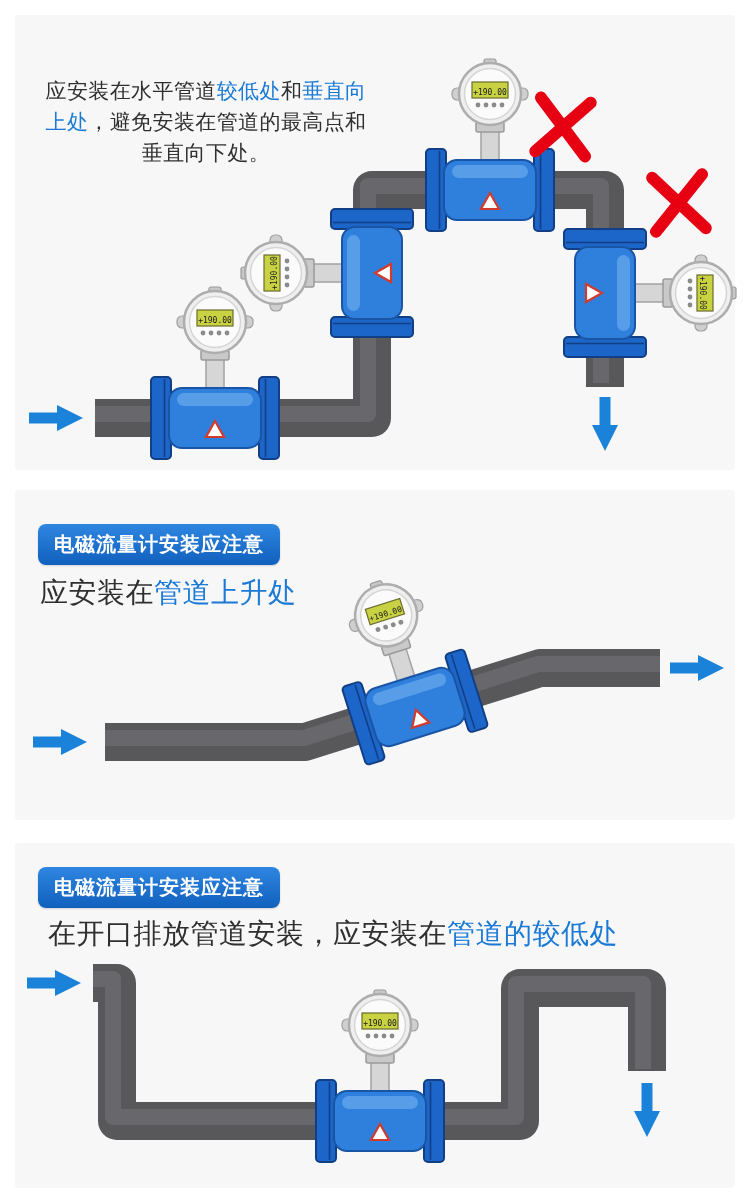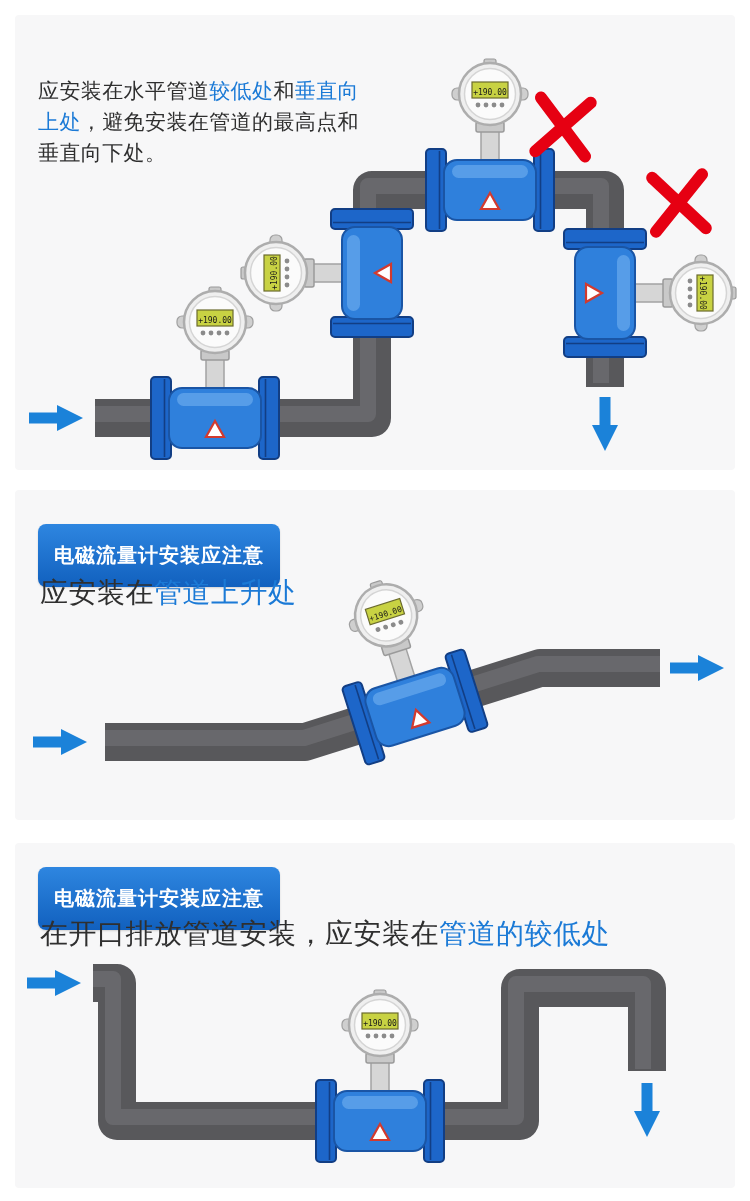--- a/index.html
+++ b/index.html
@@ -1,21 +1,21 @@
 <!DOCTYPE html>
 <html><head>
 <meta charset="utf-8">
 <style>
   * { margin:0; padding:0; box-sizing:border-box; }
   html,body { background:#ffffff; }
   body {
     width:750px; height:1201px;
     font-family:"Liberation Sans","DejaVu Sans",sans-serif;
   }
-  .page { position:relative; width:750px; height:1201px; background:#ffffff; }
+  .page { position:relative; width:750px; height:1201px; background:#ffffff;text-align:center; }
 
   .panel {
     position:absolute; left:15px; width:720px;
     background:#f7f7f8; border-radius:4px;
   }
   .panel1 { top:15px;  height:455px; }
   .panel2 { top:490px; height:330px; }
   .panel3 { top:843px; height:345px; }
 
   svg.diagram { position:absolute; left:0; top:0; overflow:visible; }
@@ -23,31 +23,31 @@
   .para {
     position:absolute; left:23px; top:60px; width:336px;
     font-size:21px; line-height:31px; color:#2f2f2f; letter-spacing:0.4px;
   }
   .blue { color:#1b7ad6; }
 
   .badge {
     position:absolute; left:23px; display:inline-block;
     background:linear-gradient(180deg,#2e86e0,#1160be);
     color:#ffffff; font-weight:bold; font-size:20px;
-    padding:18px 16px; border-radius:8px; letter-spacing:1px;
+    padding:7px 16px; border-radius:8px; letter-spacing:1px;
     box-shadow:0 1px 2px rgba(0,0,0,0.15);
   }
   .panel2 .badge { top:34px; }
   .panel3 .badge { top:24px; }
 
   .subtext {
     position:absolute; left:25px; font-size:28px; color:#2f2f2f; letter-spacing:0.5px;
   }
   .panel2 .subtext { top:84px; }
-  .panel3 .subtext { top:72px; }
+  .panel3 .subtext { top:72px;margin-left:8px; }
 
   .pipe    { fill:none; stroke:#58585b; stroke-width:38; stroke-linejoin:round; }
   .pipe-hl { fill:none; stroke:#77777a; stroke-width:16; stroke-linejoin:round; opacity:0.55; }
   .lcd     { font-family:"DejaVu Sans Mono",monospace; font-size:8px; fill:#1a1a1a; }
   .xline   { stroke:#e60012; stroke-width:12; stroke-linecap:round; }
 </style>
 </head>
 <body>
 
 <div class="page">

